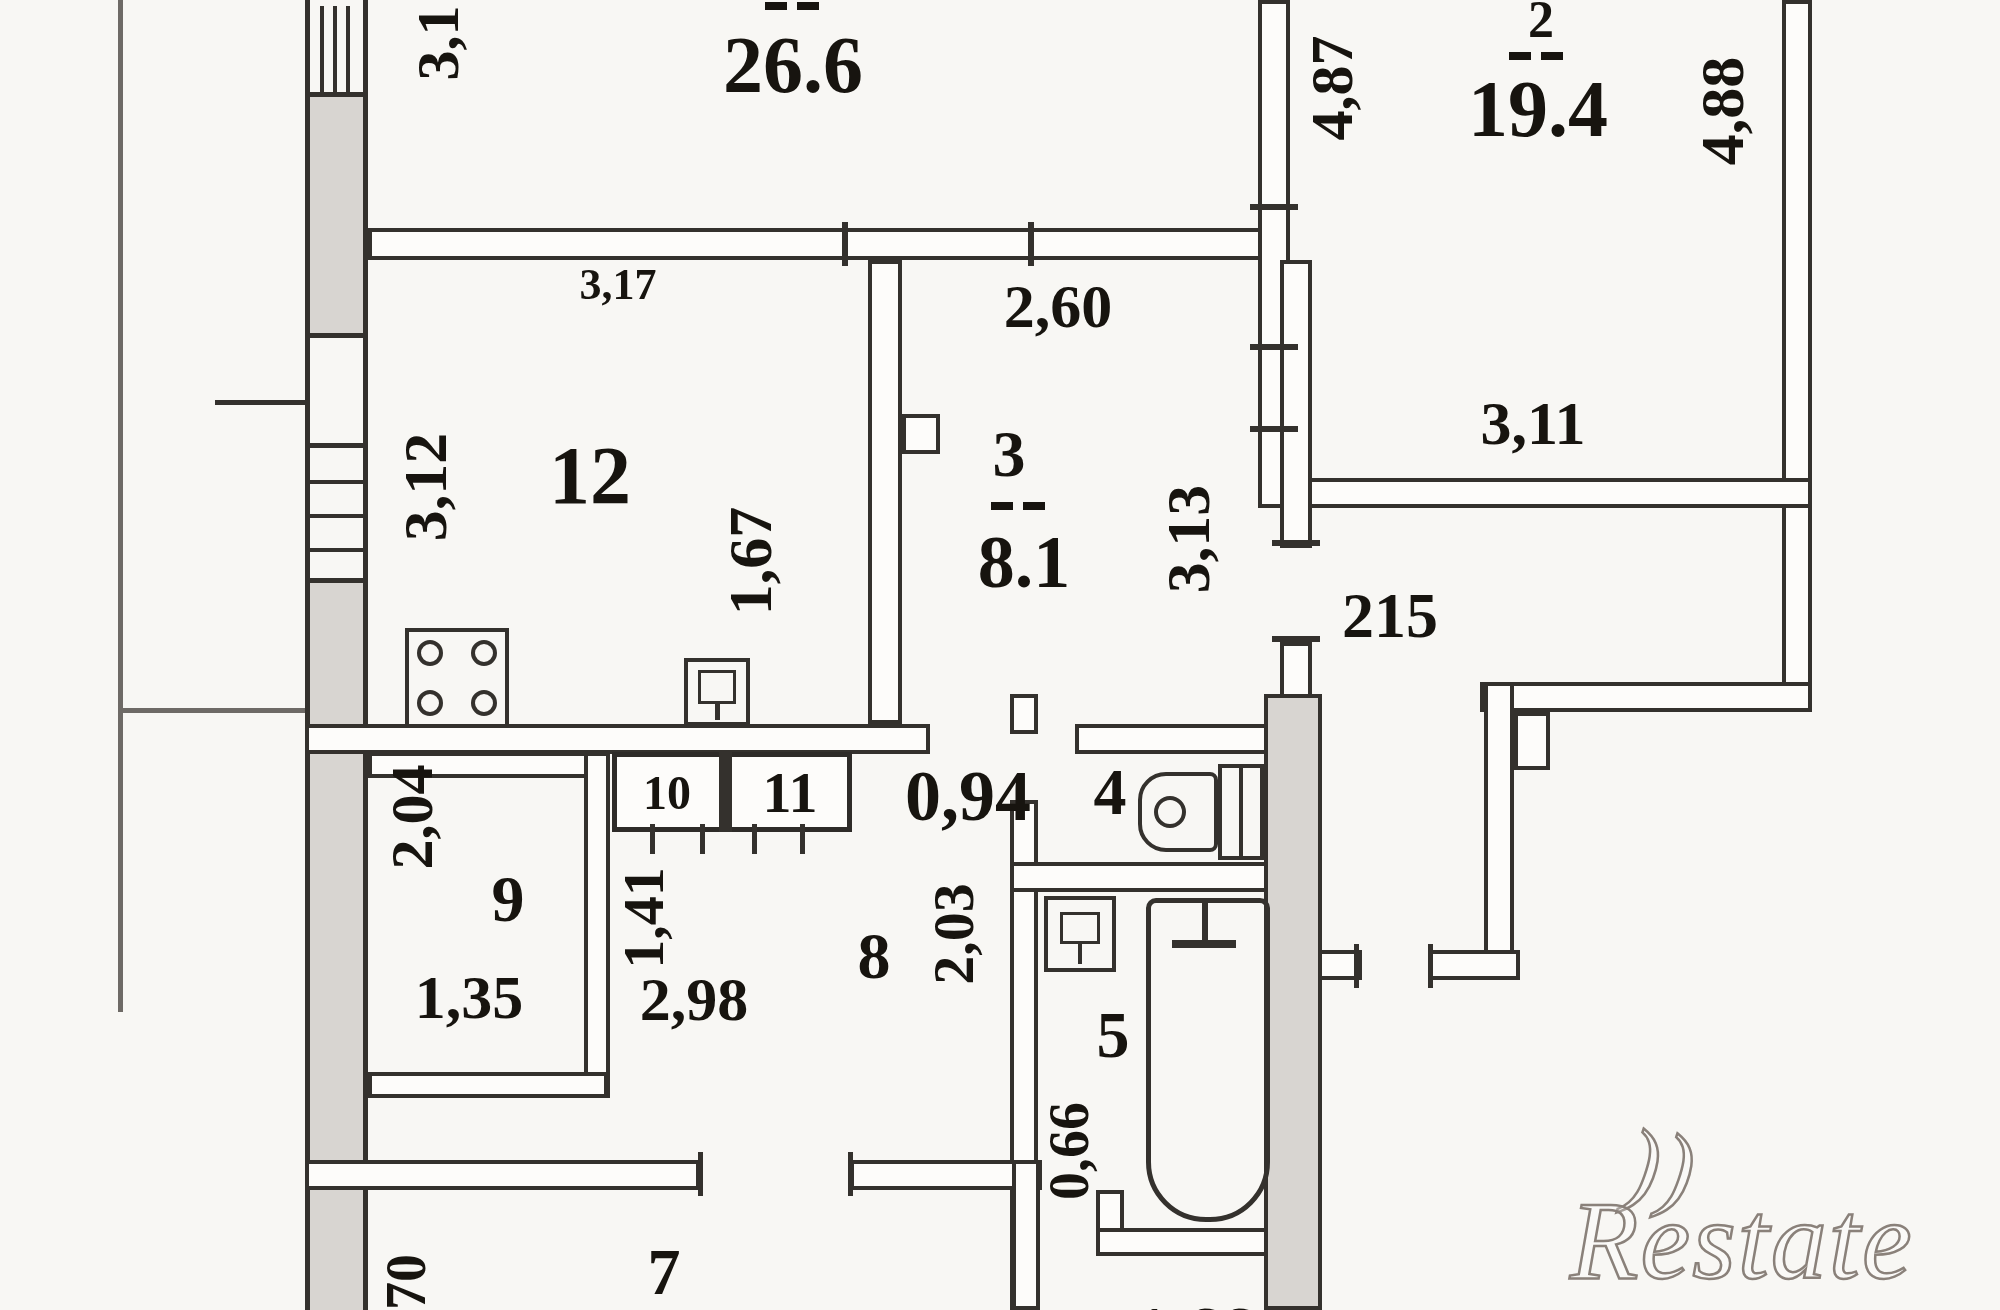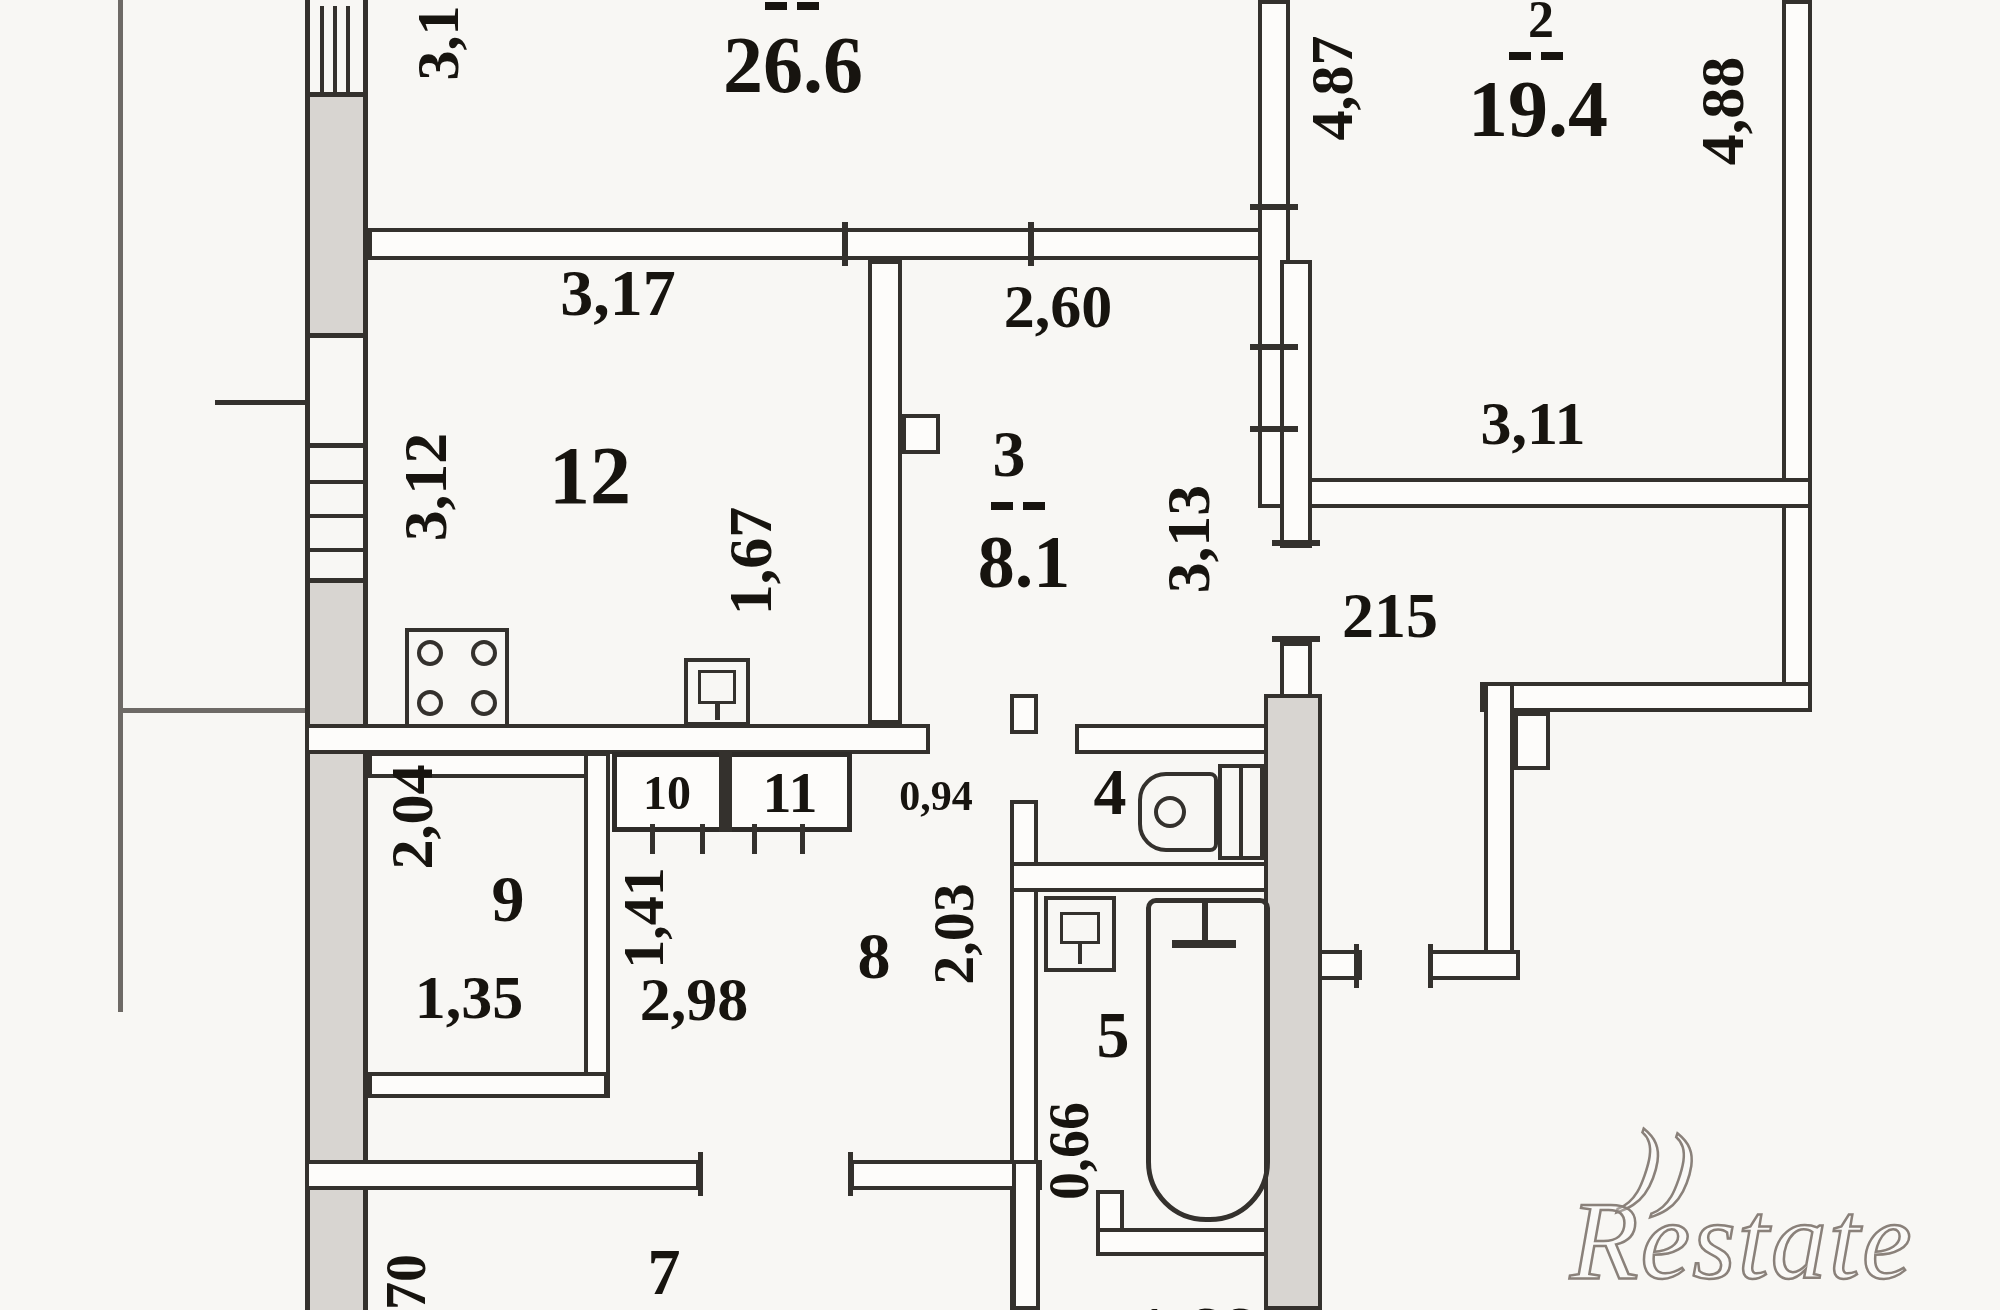--- a/index.html
+++ b/index.html
@@ -152,28 +152,28 @@
   <div class="lbl" style="left:732px;top:754px;width:116px;height:78px;font-size:58px">11</div>
   <div class="lbl" style="left:476px;top:856px;width:64px;height:86px;font-size:66px">9</div>
   <div class="lbl" style="left:838px;top:910px;width:72px;height:92px;font-size:66px">8</div>
   <div class="lbl" style="left:1078px;top:746px;width:64px;height:92px;font-size:66px">4</div>
   <div class="lbl" style="left:1084px;top:988px;width:58px;height:94px;font-size:66px">5</div>
   <div class="lbl" style="left:632px;top:1234px;width:64px;height:76px;font-size:66px">7</div>
 
   <div class="lbl v" style="left:406px;top:-8px;width:64px;height:102px;font-size:60px">3,1</div>
   <div class="lbl v" style="left:1296px;top:-6px;width:72px;height:188px;font-size:60px">4,87</div>
   <div class="lbl v" style="left:1684px;top:-6px;width:76px;height:234px;font-size:62px">4,88</div>
-  <div class="lbl" style="left:530px;top:248px;width:176px;height:90px;font-size:66px">3,17</div>
+  <div class="lbl" style="left:530px;top:240px;width:176px;height:90px;font-size:44px">3,17</div>
   <div class="lbl" style="left:968px;top:260px;width:180px;height:92px;font-size:62px">2,60</div>
   <div class="lbl v" style="left:390px;top:398px;width:70px;height:178px;font-size:62px">3,12</div>
   <div class="lbl v" style="left:712px;top:472px;width:76px;height:178px;font-size:62px">1,67</div>
   <div class="lbl v" style="left:1146px;top:438px;width:84px;height:202px;font-size:62px">3,13</div>
   <div class="lbl" style="left:1440px;top:380px;width:186px;height:86px;font-size:62px">3,11</div>
   <div class="lbl" style="left:1314px;top:574px;width:152px;height:84px;font-size:64px">215</div>
-  <div class="lbl" style="left:860px;top:752px;width:152px;height:88px;font-size:42px">0,94</div>
+  <div class="lbl" style="left:892px;top:752px;width:152px;height:88px;font-size:72px">0,94</div>
   <div class="lbl v" style="left:380px;top:736px;width:64px;height:162px;font-size:60px">2,04</div>
   <div class="lbl" style="left:388px;top:954px;width:162px;height:86px;font-size:62px">1,35</div>
   <div class="lbl v" style="left:612px;top:842px;width:64px;height:152px;font-size:58px">1,41</div>
   <div class="lbl" style="left:618px;top:958px;width:152px;height:82px;font-size:62px">2,98</div>
   <div class="lbl v" style="left:920px;top:858px;width:68px;height:152px;font-size:58px">2,03</div>
   <div class="lbl v" style="left:1038px;top:1086px;width:62px;height:130px;font-size:56px">0,66</div>
   <div class="lbl" style="left:1102px;top:1302px;width:184px;height:56px;font-size:68px">1,66</div>
   <div class="lbl v" style="left:376px;top:1254px;width:60px;height:56px;font-size:56px">70</div>
 
   <div class="wm">

